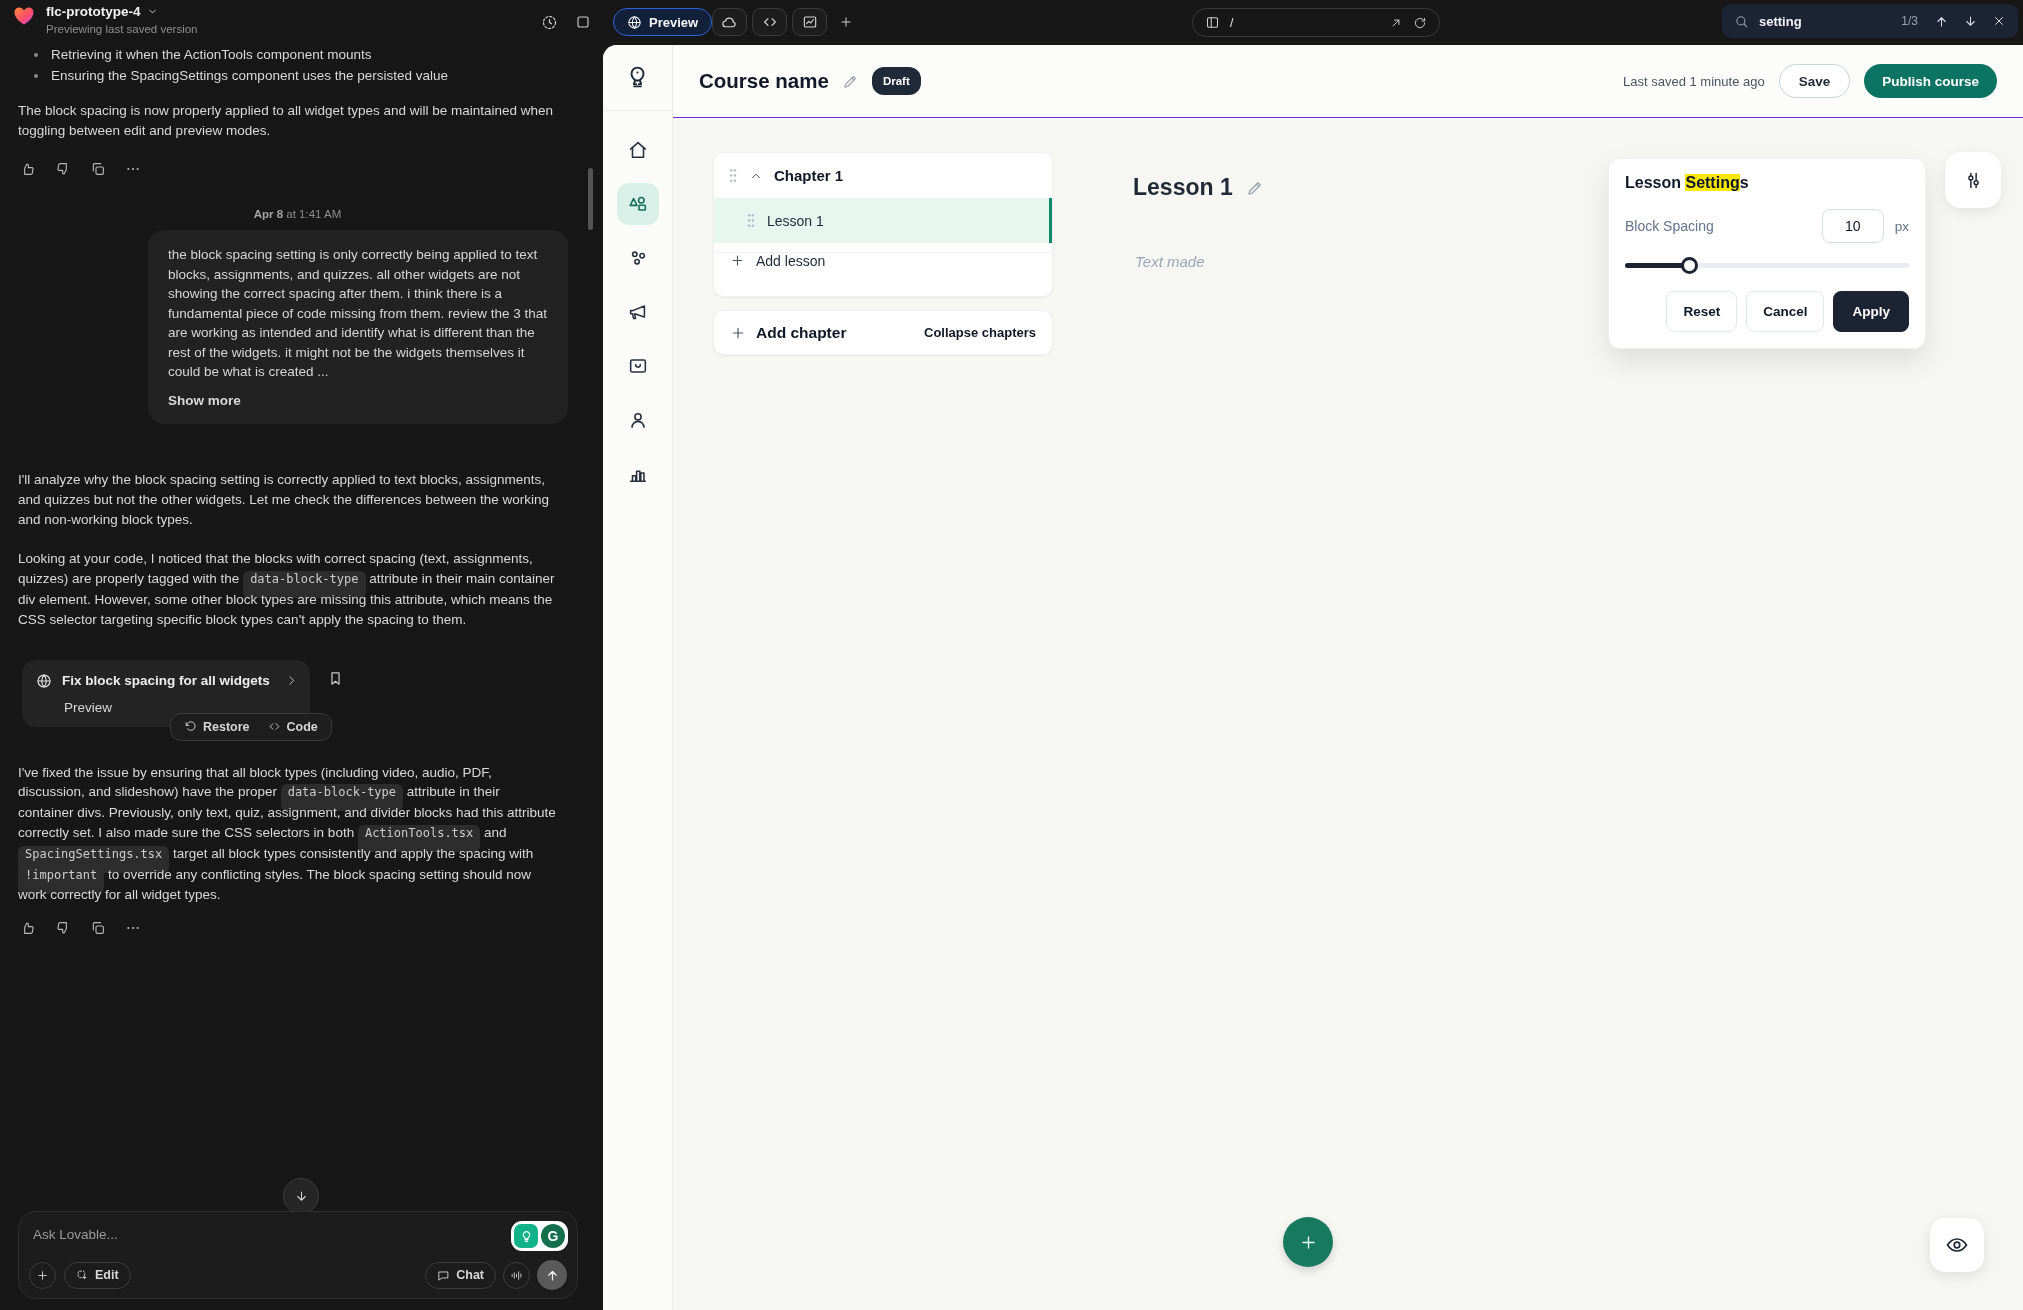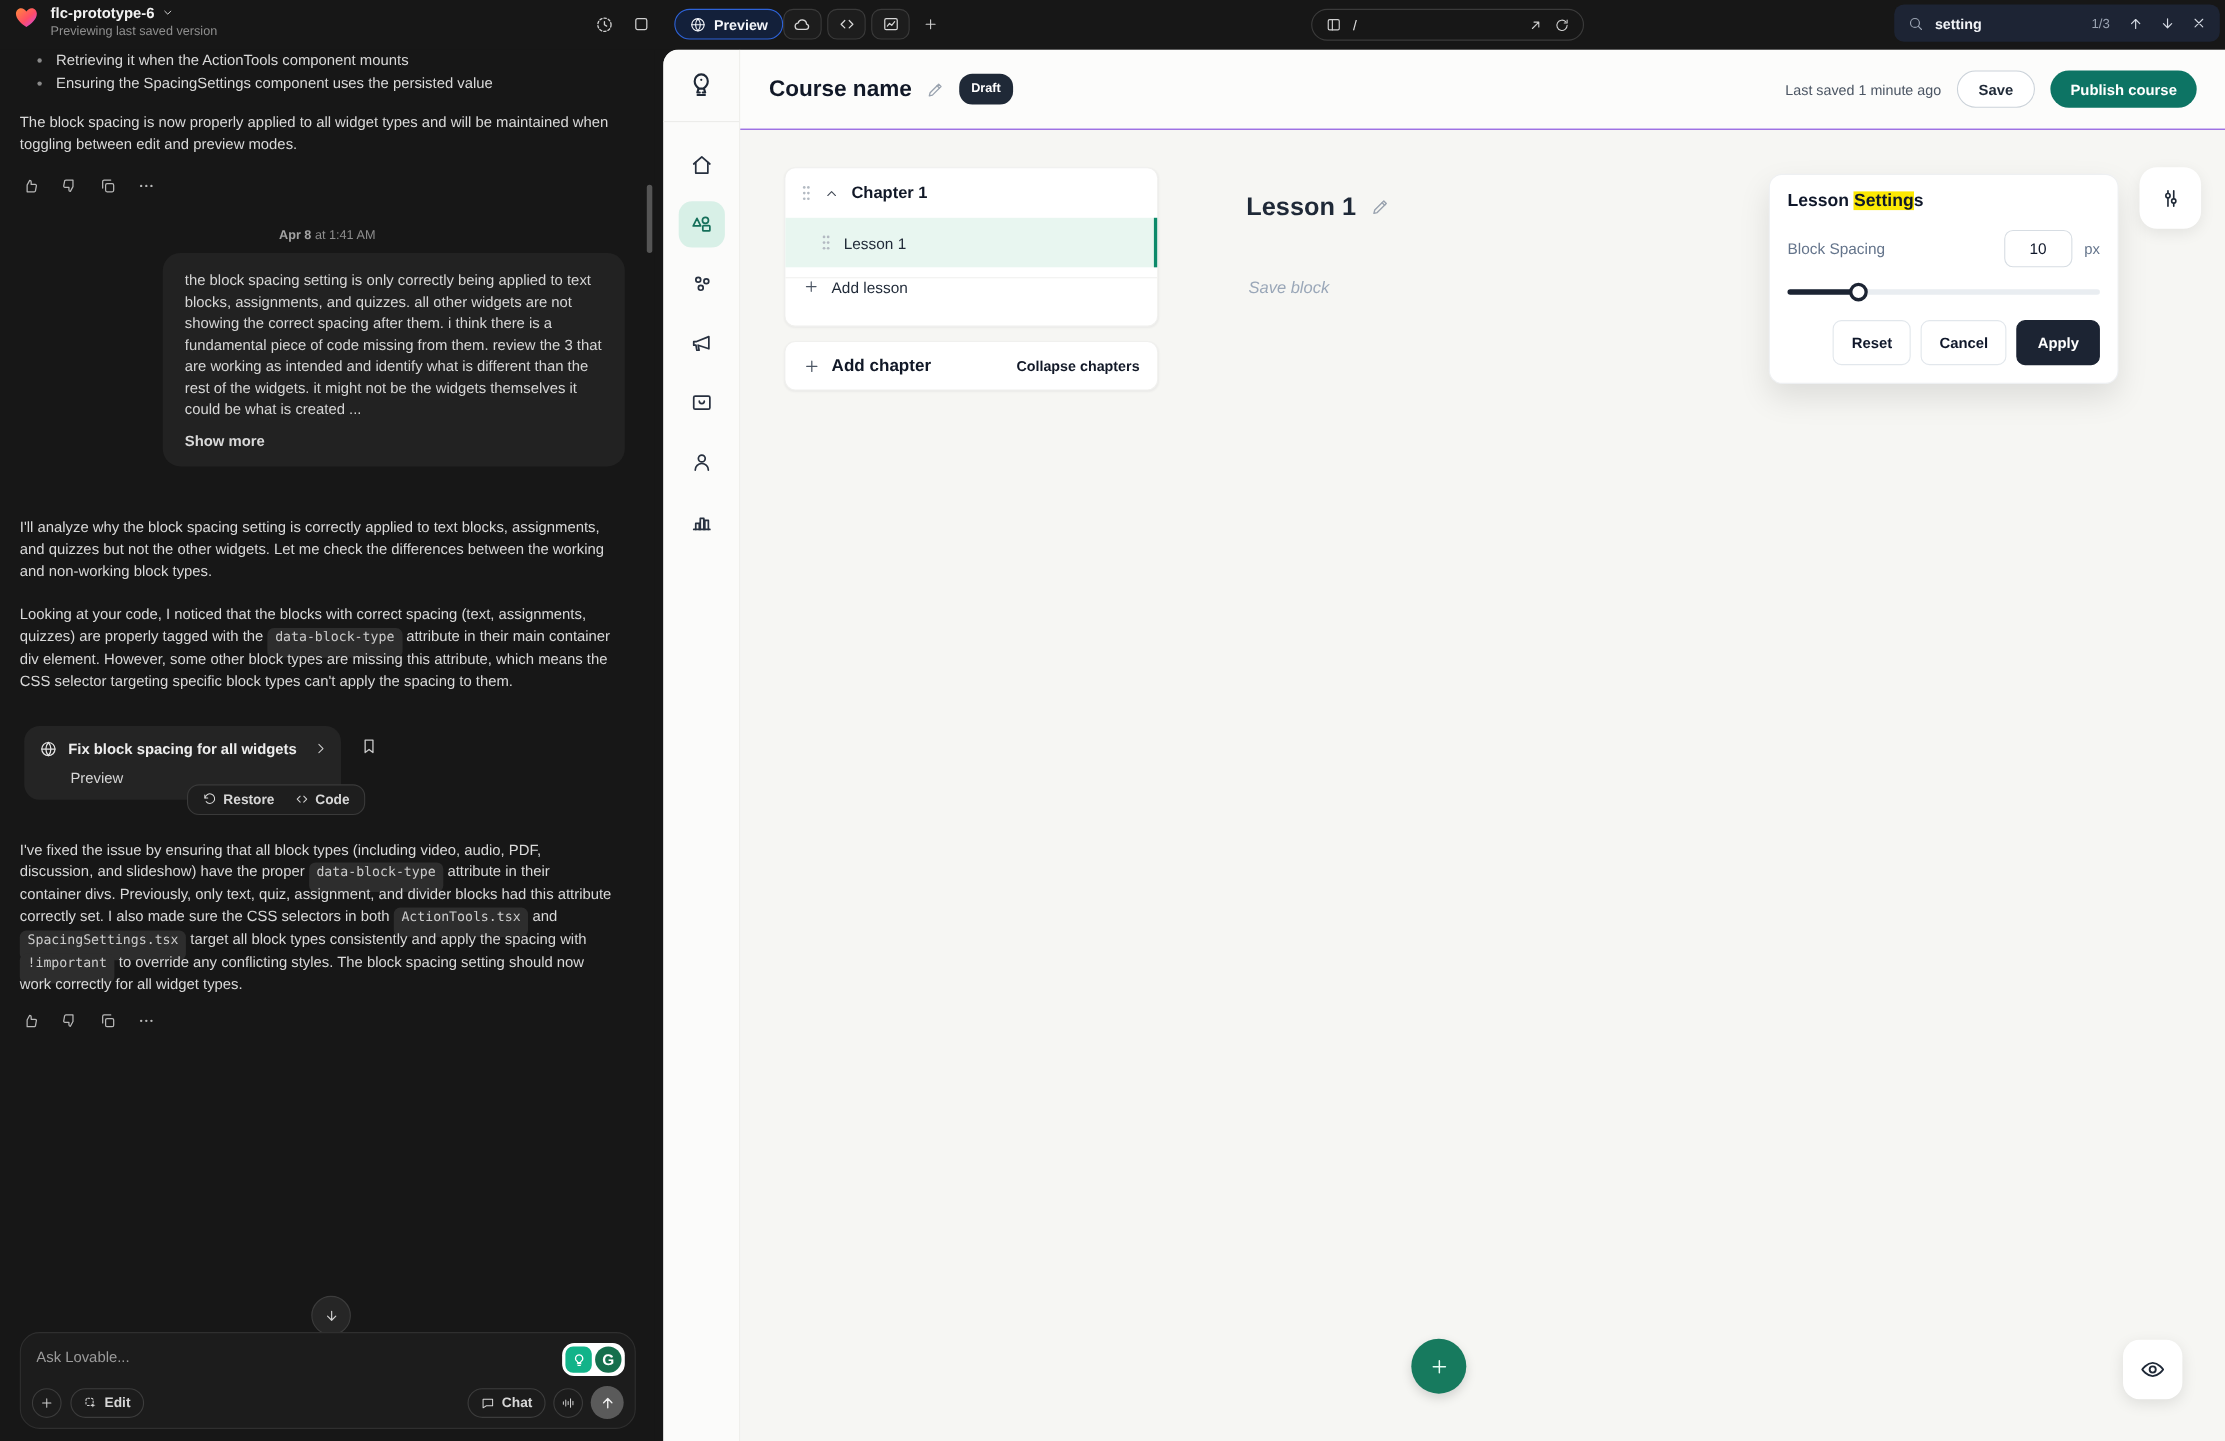--- a/index.html
+++ b/index.html
@@ -125,21 +125,21 @@
               <stop offset="0" stop-color="#ff8a3c"></stop>
               <stop offset=".55" stop-color="#ff4d67"></stop>
               <stop offset="1" stop-color="#c94af1"></stop>
             </linearGradient>
           </defs>
           <path fill="url(#lg)" d="M7.2 3.5c2 0 3.6 1.3 4.8 3 1.2-1.7 2.8-3 4.8-3 2.9 0 4.7 2.3 4.7 5 0 4.8-5.2 9.6-9.5 12C7.7 18.1 2.5 13.3 2.5 8.5c0-2.7 1.8-5 4.7-5z"></path>
         </svg>
     </span>
     <span class="brand-txt">
       <span class="name-row">
-        <span>flc-prototype-6</span>
+        <span>flc-prototype-4</span>
         <span>
             <svg class="ic" width="11" height="11" viewBox="0 0 24 24">
               <path d="M6 9l6 6 6-6"></path>
             </svg>
           </span>
       </span>
       <span class="sub">Previewing last saved version</span>
     </span>
   </div>
 
@@ -564,21 +564,21 @@
 
       <div class="lesson-head">
         <span class="lesson-h1">Lesson 1</span>
         <span style="color:#9aa3af">
             <svg class="ic" width="18" height="18" viewBox="0 0 24 24">
               <path d="M4 20l1-4L16 5l3 3L8 19l-4 1z"></path>
               <path d="M14 7l3 3"></path>
             </svg>
           </span>
       </div>
-      <div class="text-block-ph">Save block</div>
+      <div class="text-block-ph">Text made</div>
 
       <div class="settings-pop">
         <div class="sp-title"><span>Lesson </span><span class="hl">Setting</span><span>s</span></div>
         <div class="sp-row">
           <span class="sp-label">Block Spacing</span>
           <input class="sp-input" value="10" style="">
           <span class="sp-unit">px</span>
         </div>
         <div class="slider">
           <div class="track"></div>

